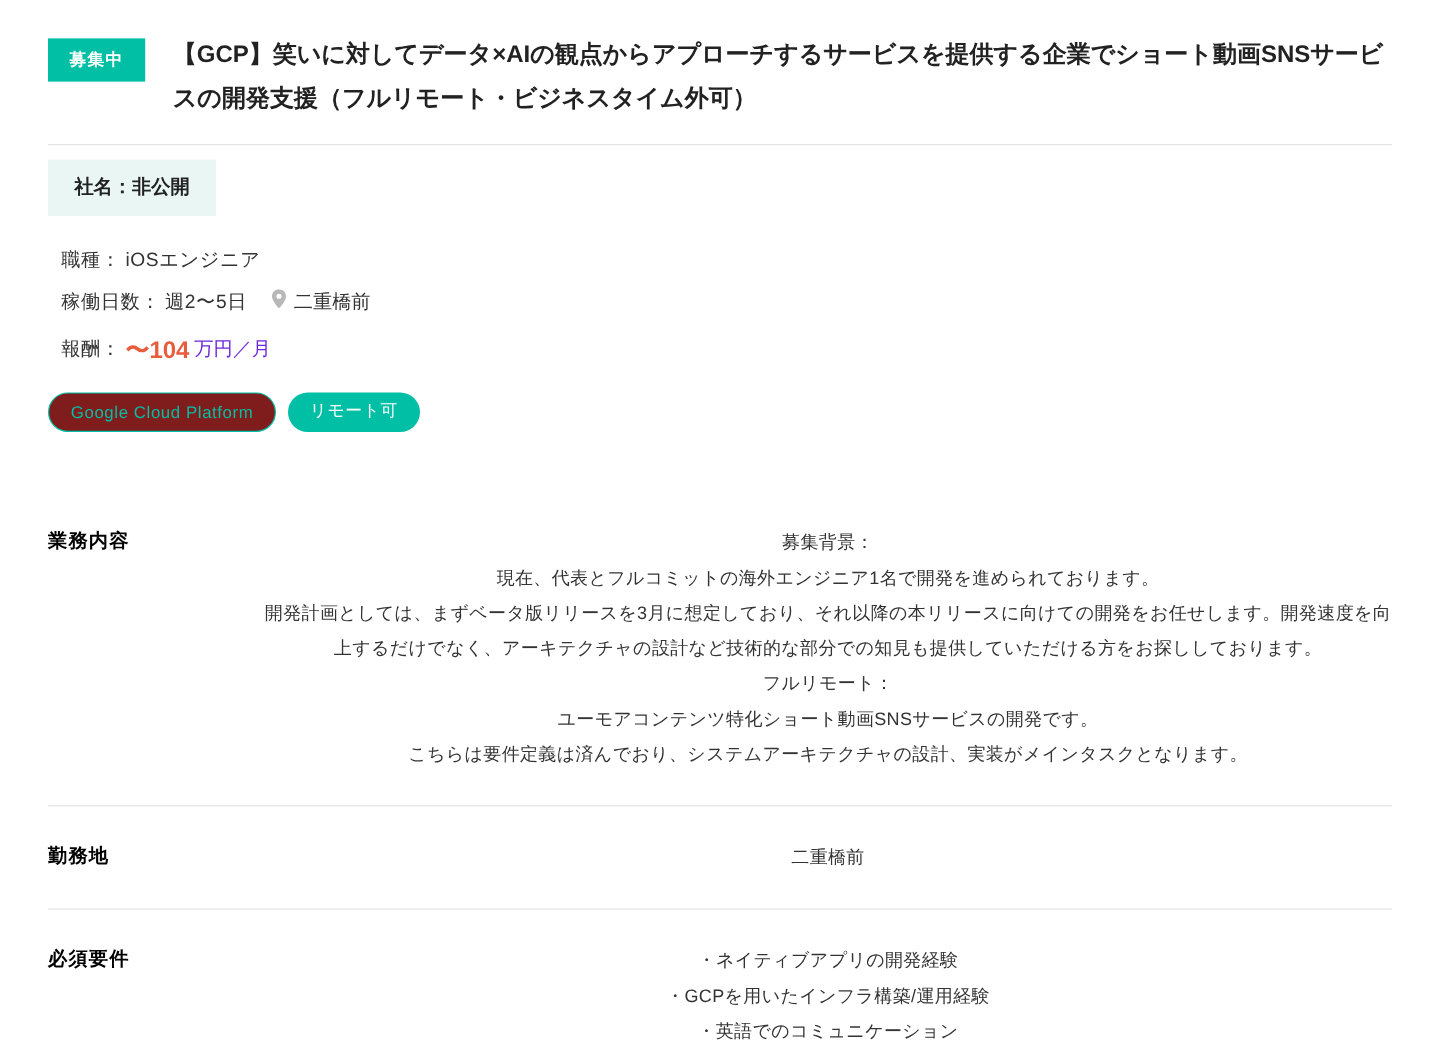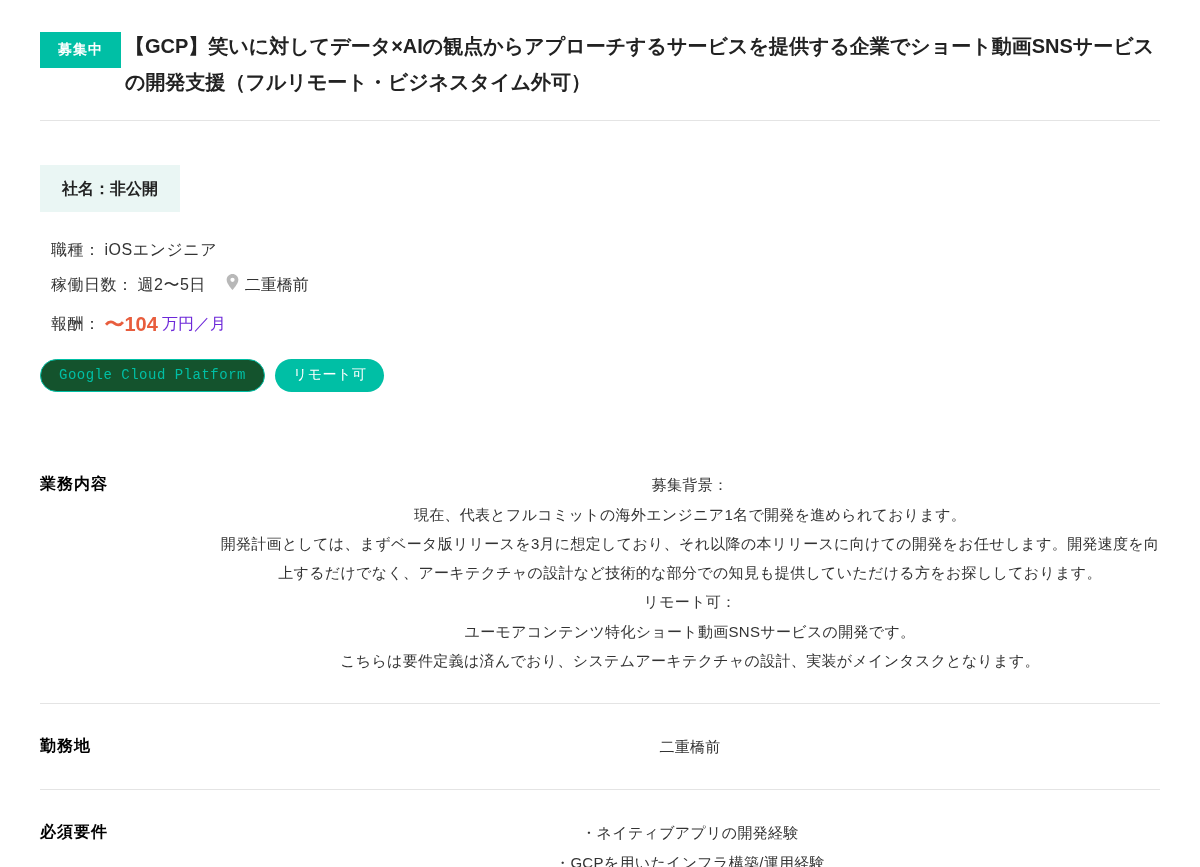--- a/index.html
+++ b/index.html
@@ -12,24 +12,24 @@
   }
   .page {
     width: 1200px;
     margin: 0 auto;
     background: #fff;
     padding: 28px 40px 40px 40px;
   }
   .header-row {
     display: flex;
     align-items: flex-start;
-    gap: 4px;
+    gap: 23px;
     padding-bottom: 20px;
     border-bottom: 1px solid #e4e4e4;
-    margin-bottom: 44px;
+    margin-bottom: 12px;
   }
   .badge-recruit {
     background: #00bfa5;
     color: #fff;
     font-weight: 600;
     font-size: 14px;
     padding: 6px 18px;
     flex-shrink: 0;
     margin-top: 4px;
     letter-spacing: 1px;
@@ -83,22 +83,21 @@
   .tag {
     border-radius: 999px;
     padding: 4px 18px;
     font-size: 14px;
     font-weight: 500;
     letter-spacing: 0.5px;
   }
   .tag-outline {
     border: 1px solid #00bfa5;
     color: #00bfa5;
-    background: #14532d;
-    font-family: Liberation Mono, monospace;
+    background: #7f1d1d;
   }
   .tag-fill {
     background: #00bfa5;
     color: #fff;
   }
   .section {
     display: flex;
     border-bottom: 1px solid #e4e4e4;
     padding: 28px 0;
     gap: 20px;
@@ -161,21 +160,21 @@
     <span class="tag tag-outline">Google Cloud Platform</span>
     <span class="tag tag-fill">リモート可</span>
   </div>
 
   <div class="section">
     <div class="section-label">業務内容</div>
     <div class="section-body">
       <p>募集背景：</p>
       <p>現在、代表とフルコミットの海外エンジニア1名で開発を進められております。</p>
       <p class="para-gap">開発計画としては、まずベータ版リリースを3月に想定しており、それ以降の本リリースに向けての開発をお任せします。開発速度を向上するだけでなく、アーキテクチャの設計など技術的な部分での知見も提供していただける方をお探ししております。</p>
-      <p>リモート可：</p>
+      <p>フルリモート：</p>
       <p>ユーモアコンテンツ特化ショート動画SNSサービスの開発です。</p>
       <p>こちらは要件定義は済んでおり、システムアーキテクチャの設計、実装がメインタスクとなります。</p>
     </div>
   </div>
 
   <div class="section">
     <div class="section-label">勤務地</div>
     <div class="section-body">二重橋前</div>
   </div>
 

